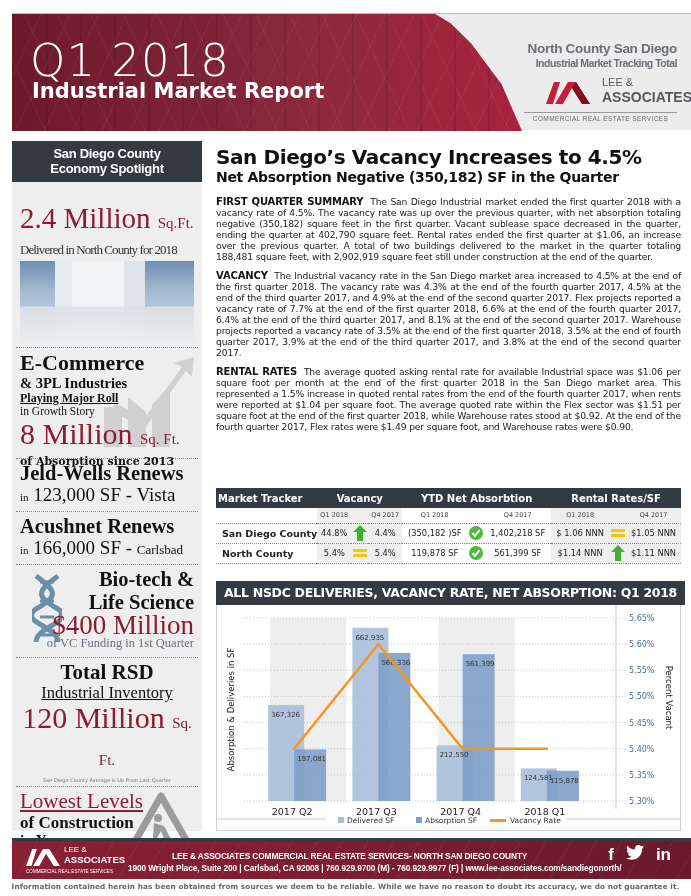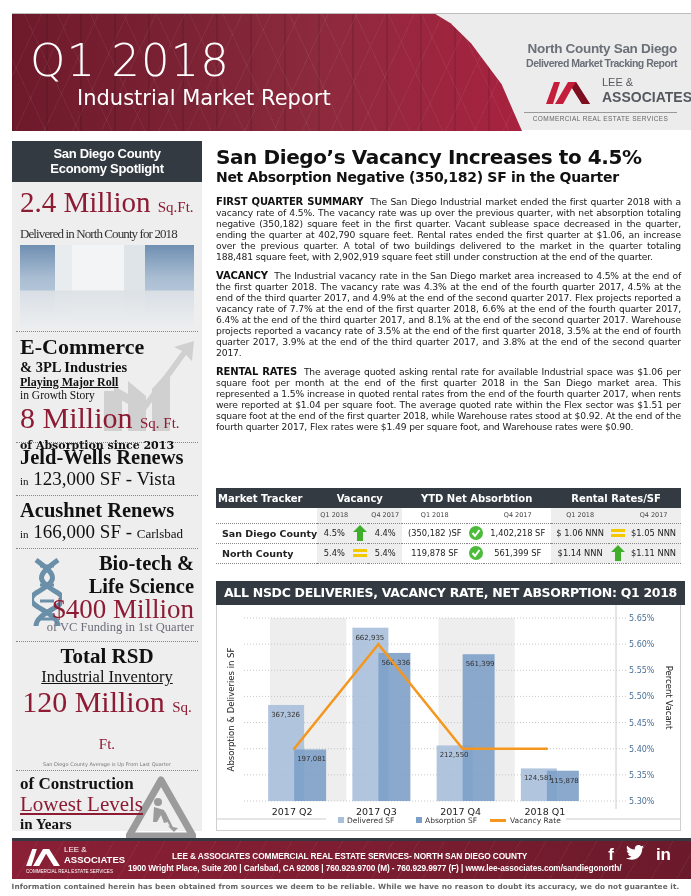--- a/index.html
+++ b/index.html
@@ -10,21 +10,21 @@
   .header { position: absolute; left: 12px; top: 13px; width: 679px; height: 117px; background: #ececec; border-top: 1px solid #bdbdbd; }
   .hero { position: absolute; left: 0; top: 0; width: 510px; height: 117px;
     background:
       repeating-linear-gradient(115deg, rgba(255,255,255,0.05) 0 1px, transparent 1px 26px),
       repeating-linear-gradient(65deg, rgba(255,255,255,0.05) 0 1px, transparent 1px 30px),
       repeating-linear-gradient(90deg, rgba(0,0,0,0.10) 0 2px, transparent 2px 34px),
       linear-gradient(90deg, #6e1a2b 0%, #7c2235 35%, #8d2a3d 60%, #a8223f 100%);
     clip-path: polygon(0 0, 83% 0, 86% 8%, 90% 25%, 96% 60%, 100% 100%, 0 100%);
   }
   .hero-title { position: absolute; left: 18px; top: 20px; font-family: "DejaVu Sans", sans-serif; font-weight: 200; font-size: 45px; color: #fff; letter-spacing: 1px; }
-  .hero-sub { position: absolute; left: 20px; top: 72px; font-family: "DejaVu Sans", sans-serif; font-size: 21px; color: #fff; font-weight: 400; margin-left: 45px; }
+  .hero-sub { position: absolute; left: 20px; top: 65px; font-family: "DejaVu Sans", sans-serif; font-size: 21px; color: #fff; font-weight: 700; }
   .brand { position: absolute; right: 14px; top: 27px; width: 175px; text-align: right; }
   .brand-line1 { font-family: "Liberation Sans", sans-serif; font-weight: bold; font-size: 13.5px; color: #6b6f78; letter-spacing: -0.3px; }
   .brand-line2 { font-family: "Liberation Sans", sans-serif; font-weight: bold; font-size: 10.5px; color: #6b6f78; letter-spacing: -0.5px; margin-top: 1px; }
   .logo { position: relative; height: 40px; margin-top: 3px; }
   .logo-mark { position: absolute; left: 44px; top: 6px; width: 44px; height: 26px; }
   .logo-text1 { position: absolute; left: 100px; top: 4px; font-family: "Liberation Sans", sans-serif; font-size: 11px; color: #55585e; text-align: left; }
   .logo-text2 { position: absolute; left: 100px; top: 17px; font-family: "Liberation Sans", sans-serif; font-size: 14px; color: #55585e; font-weight: bold; }
   .logo-tag { border-top: 1px solid #999; margin-left: 22px; padding-top: 2px; font-family: "Liberation Sans", sans-serif; font-size: 6.5px; color: #666; letter-spacing: 0.4px; text-align: center; }
 
   
@@ -84,41 +84,41 @@
 </head>
 <body>
 
 <div class="header">
   <div class="hero">
     <div class="hero-title">Q1 2018</div>
     <div class="hero-sub">Industrial Market Report</div>
   </div>
   <div class="brand">
     <div class="brand-line1">North County San Diego</div>
-    <div class="brand-line2">Delivered Market Tracking Report</div>
+    <div class="brand-line2">Industrial Market Tracking Total</div>
     <div class="logo">
       <svg class="logo-mark" viewBox="0 0 44 26">
         <polygon points="0,26 8,4 14,4 7,26" fill="#c41e3a"></polygon>
         <polygon points="9,26 22,4 30,4 44,26 36,26 26,10 17,26" fill="#c41e3a"></polygon>
         <polygon points="26,10 36,26 44,26 30,4" fill="#7a1020"></polygon>
       </svg>
       <div class="logo-text1">LEE &amp;</div>
       <div class="logo-text2">ASSOCIATES</div>
     </div>
     <div class="logo-tag">COMMERCIAL REAL ESTATE SERVICES</div>
   </div>
 </div>
 
 <div class="sidebar">
   <div class="side-head">
     <div>San Diego County</div>
     <div>Economy Spotlight</div>
   </div>
 
-  <div class="side-block" style="padding-top:4px;">
+  <div class="side-block" style="padding-top:20px;">
     <div class="big-num" style="font-size:29px;">
       <span>2.4 Million</span>
       <small>Sq.Ft.</small>
     </div>
     <div class="serif" style="font-size:13px;letter-spacing:-0.9px;margin-top:3px;color:#333;">Delivered in North County for 2018</div>
     <div class="photo"></div>
   </div>
 
   <div class="dots"></div>
 
@@ -193,22 +193,22 @@
   <div class="dots"></div>
 
   <div class="side-block" style="height:72px;">
     <svg class="sign" viewBox="0 0 70 64">
       <path d="M35,4 L67,60 L3,60 Z" fill="none" stroke="#9b9b9b" stroke-width="7" stroke-linejoin="round"></path>
       <circle cx="32" cy="26" r="4" fill="#9b9b9b"></circle>
       <path d="M28,31 L38,34 L42,46 L38,47 L35,39 L31,46 L27,46 Z" fill="#9b9b9b"></path>
       <line x1="38" y1="36" x2="46" y2="52" stroke="#9b9b9b" stroke-width="2.5"></line>
       <path d="M42,50 L52,52 L48,56 Z" fill="#9b9b9b"></path>
     </svg>
+    <div class="serif maroon" style="font-size:21px;text-decoration:underline;line-height:23px;position:relative;">Lowest Levels</div>
     <div class="serif" style="font-size:17px;font-weight:bold;line-height:19px;position:relative;">of Construction</div>
-    <div class="serif maroon" style="font-size:21px;text-decoration:underline;line-height:23px;position:relative;">Lowest Levels</div>
     <div class="serif" style="font-size:15px;font-weight:bold;line-height:17px;position:relative;">in Years</div>
     <div style="font-family:'DejaVu Sans',sans-serif;font-size:5.2px;color:#777;margin-top:4px;position:relative;">in all of San Diego County</div>
   </div>
 </div>
 
 <div class="main">
   <div class="h1">San Diego’s Vacancy Increases to 4.5%</div>
   <div class="h2">Net Absorption Negative (350,182) SF in the Quarter</div>
   <p class="para" style="margin-top:10px;">
     <b>FIRST QUARTER SUMMARY</b>&nbsp;
@@ -241,21 +241,21 @@
       <td class="shade">Q4 2017</td>
       <td>Q1 2018</td>
       <td></td>
       <td>Q4 2017</td>
       <td class="shade">Q1 2018</td>
       <td class="shade"></td>
       <td class="shade">Q4 2017</td>
     </tr>
     <tr class="row">
       <td class="label">San Diego County</td>
-      <td class="shade">4.5%</td>
+      <td class="shade">44.8%</td>
       <td class="shade">
         <svg class="ico" width="14" height="16" viewBox="0 0 14 16">
             <polygon points="7,0 14,7 10,7 10,16 4,16 4,7 0,7" fill="#3fae2a"></polygon>
           </svg>
       </td>
       <td class="shade">4.4%</td>
       <td>(350,182 )SF</td>
       <td>
         <svg class="ico" width="14" height="14" viewBox="0 0 14 14">
             <circle cx="7" cy="7" r="7" fill="#4cbb3a"></circle>

